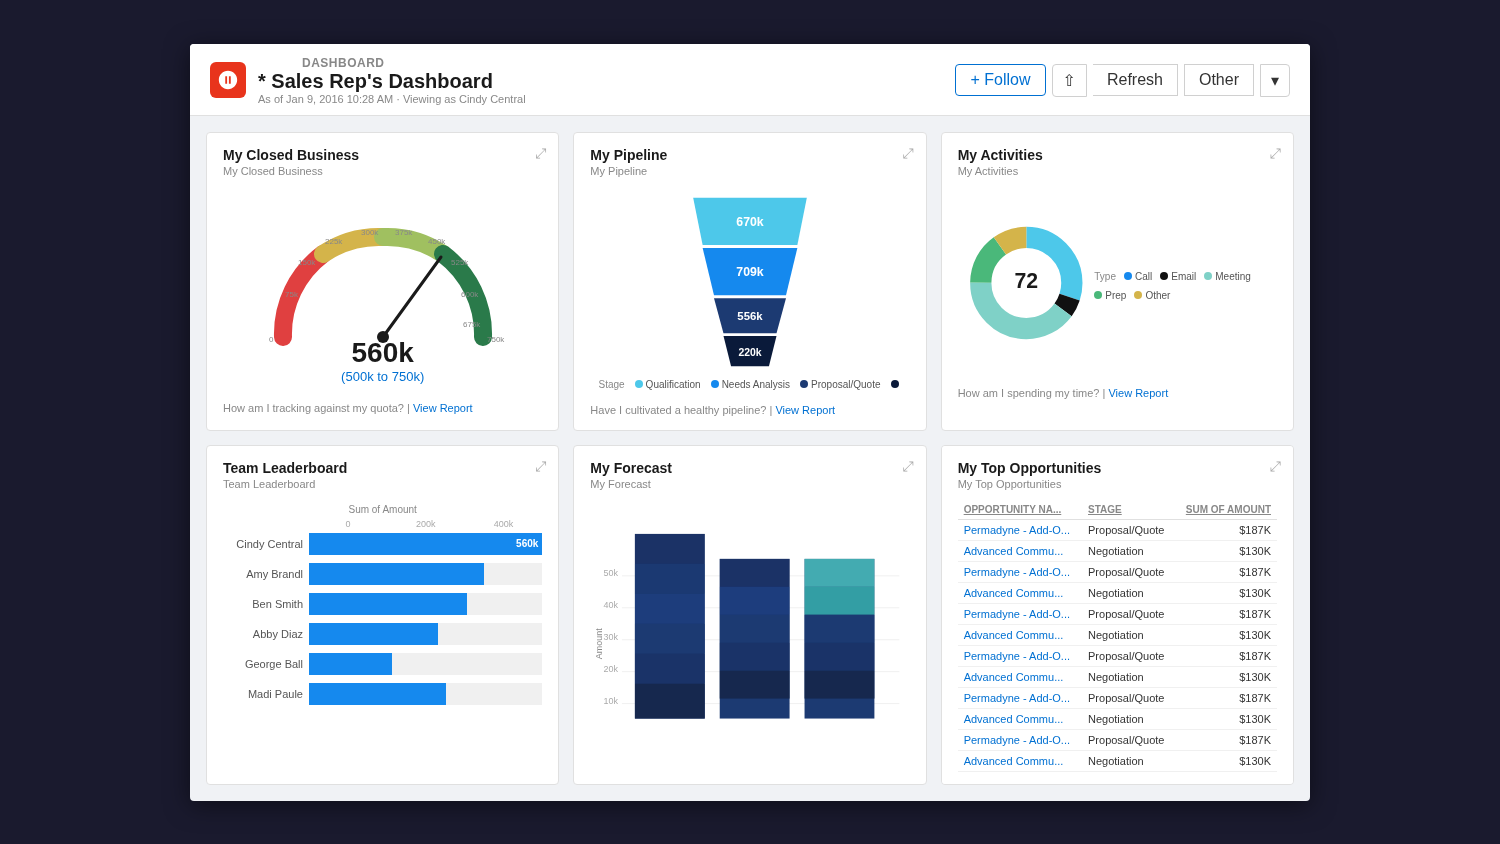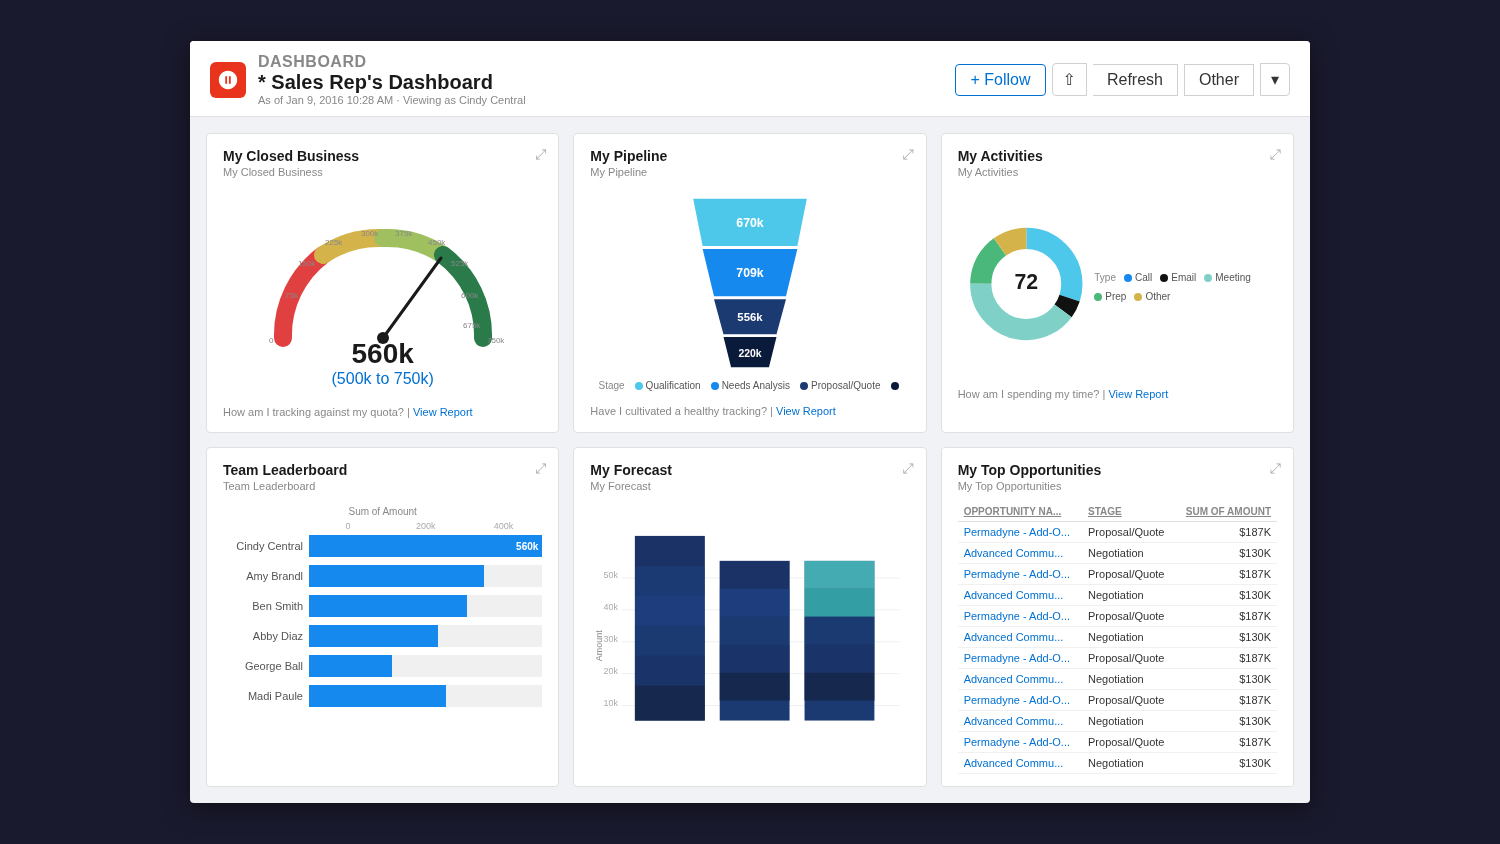--- a/index.html
+++ b/index.html
@@ -38,25 +38,26 @@
       height: 36px;
       background: #e8341c;
       border-radius: 6px;
       display: flex;
       align-items: center;
       justify-content: center;
     }
     .app-icon svg { width: 22px; height: 22px; fill: white; }
     .header-titles {}
     .dashboard-label {
-      font-size: 16px;
+      font-size: 12px;
       color: #888;
       letter-spacing: 0.5px;
       font-weight: 600;
       text-transform: uppercase;
+      margin-left: 44px;
     }
     .dashboard-title {
       font-size: 20px;
       font-weight: 700;
       color: #1a1a1a;
     }
     .dashboard-subtitle {
       font-size: 11px;
       color: #888;
     }
@@ -131,21 +132,21 @@
       padding: 10px 0;
     }
     .gauge-svg { width: 280px; height: 150px; }
     .gauge-value {
       font-size: 28px;
       font-weight: 700;
       color: #1a1a1a;
       margin-top: -10px;
     }
     .gauge-range {
-      font-size: 16px;
+      font-size: 13px;
       color: #0070d2;
     }
 
     
     .funnel-container {
       display: flex;
       flex-direction: column;
       align-items: center;
       padding: 6px 0;
     }
@@ -367,21 +368,21 @@
           <span class="legend-item">
             <span class="legend-dot" style="background:#1c3a72;"></span>
             <span>Proposal/Quote</span>
           </span>
           <span class="legend-item">
             <span class="legend-dot" style="background:#0a1a3a;"></span>
           </span>
         </div>
       </div>
       <div class="card-footer">
-        <span>Have I cultivated a healthy tracking? |</span>
+        <span>Have I cultivated a healthy pipeline? |</span>
         <a href="#">View Report</a>
       </div>
     </div>
 
     <div class="card">
       <div class="card-title">My Activities</div>
       <div class="card-subtitle">My Activities</div>
       <span class="card-expand">⤢</span>
       <div class="donut-container">
         <svg class="donut-svg" viewBox="0 0 180 180">

